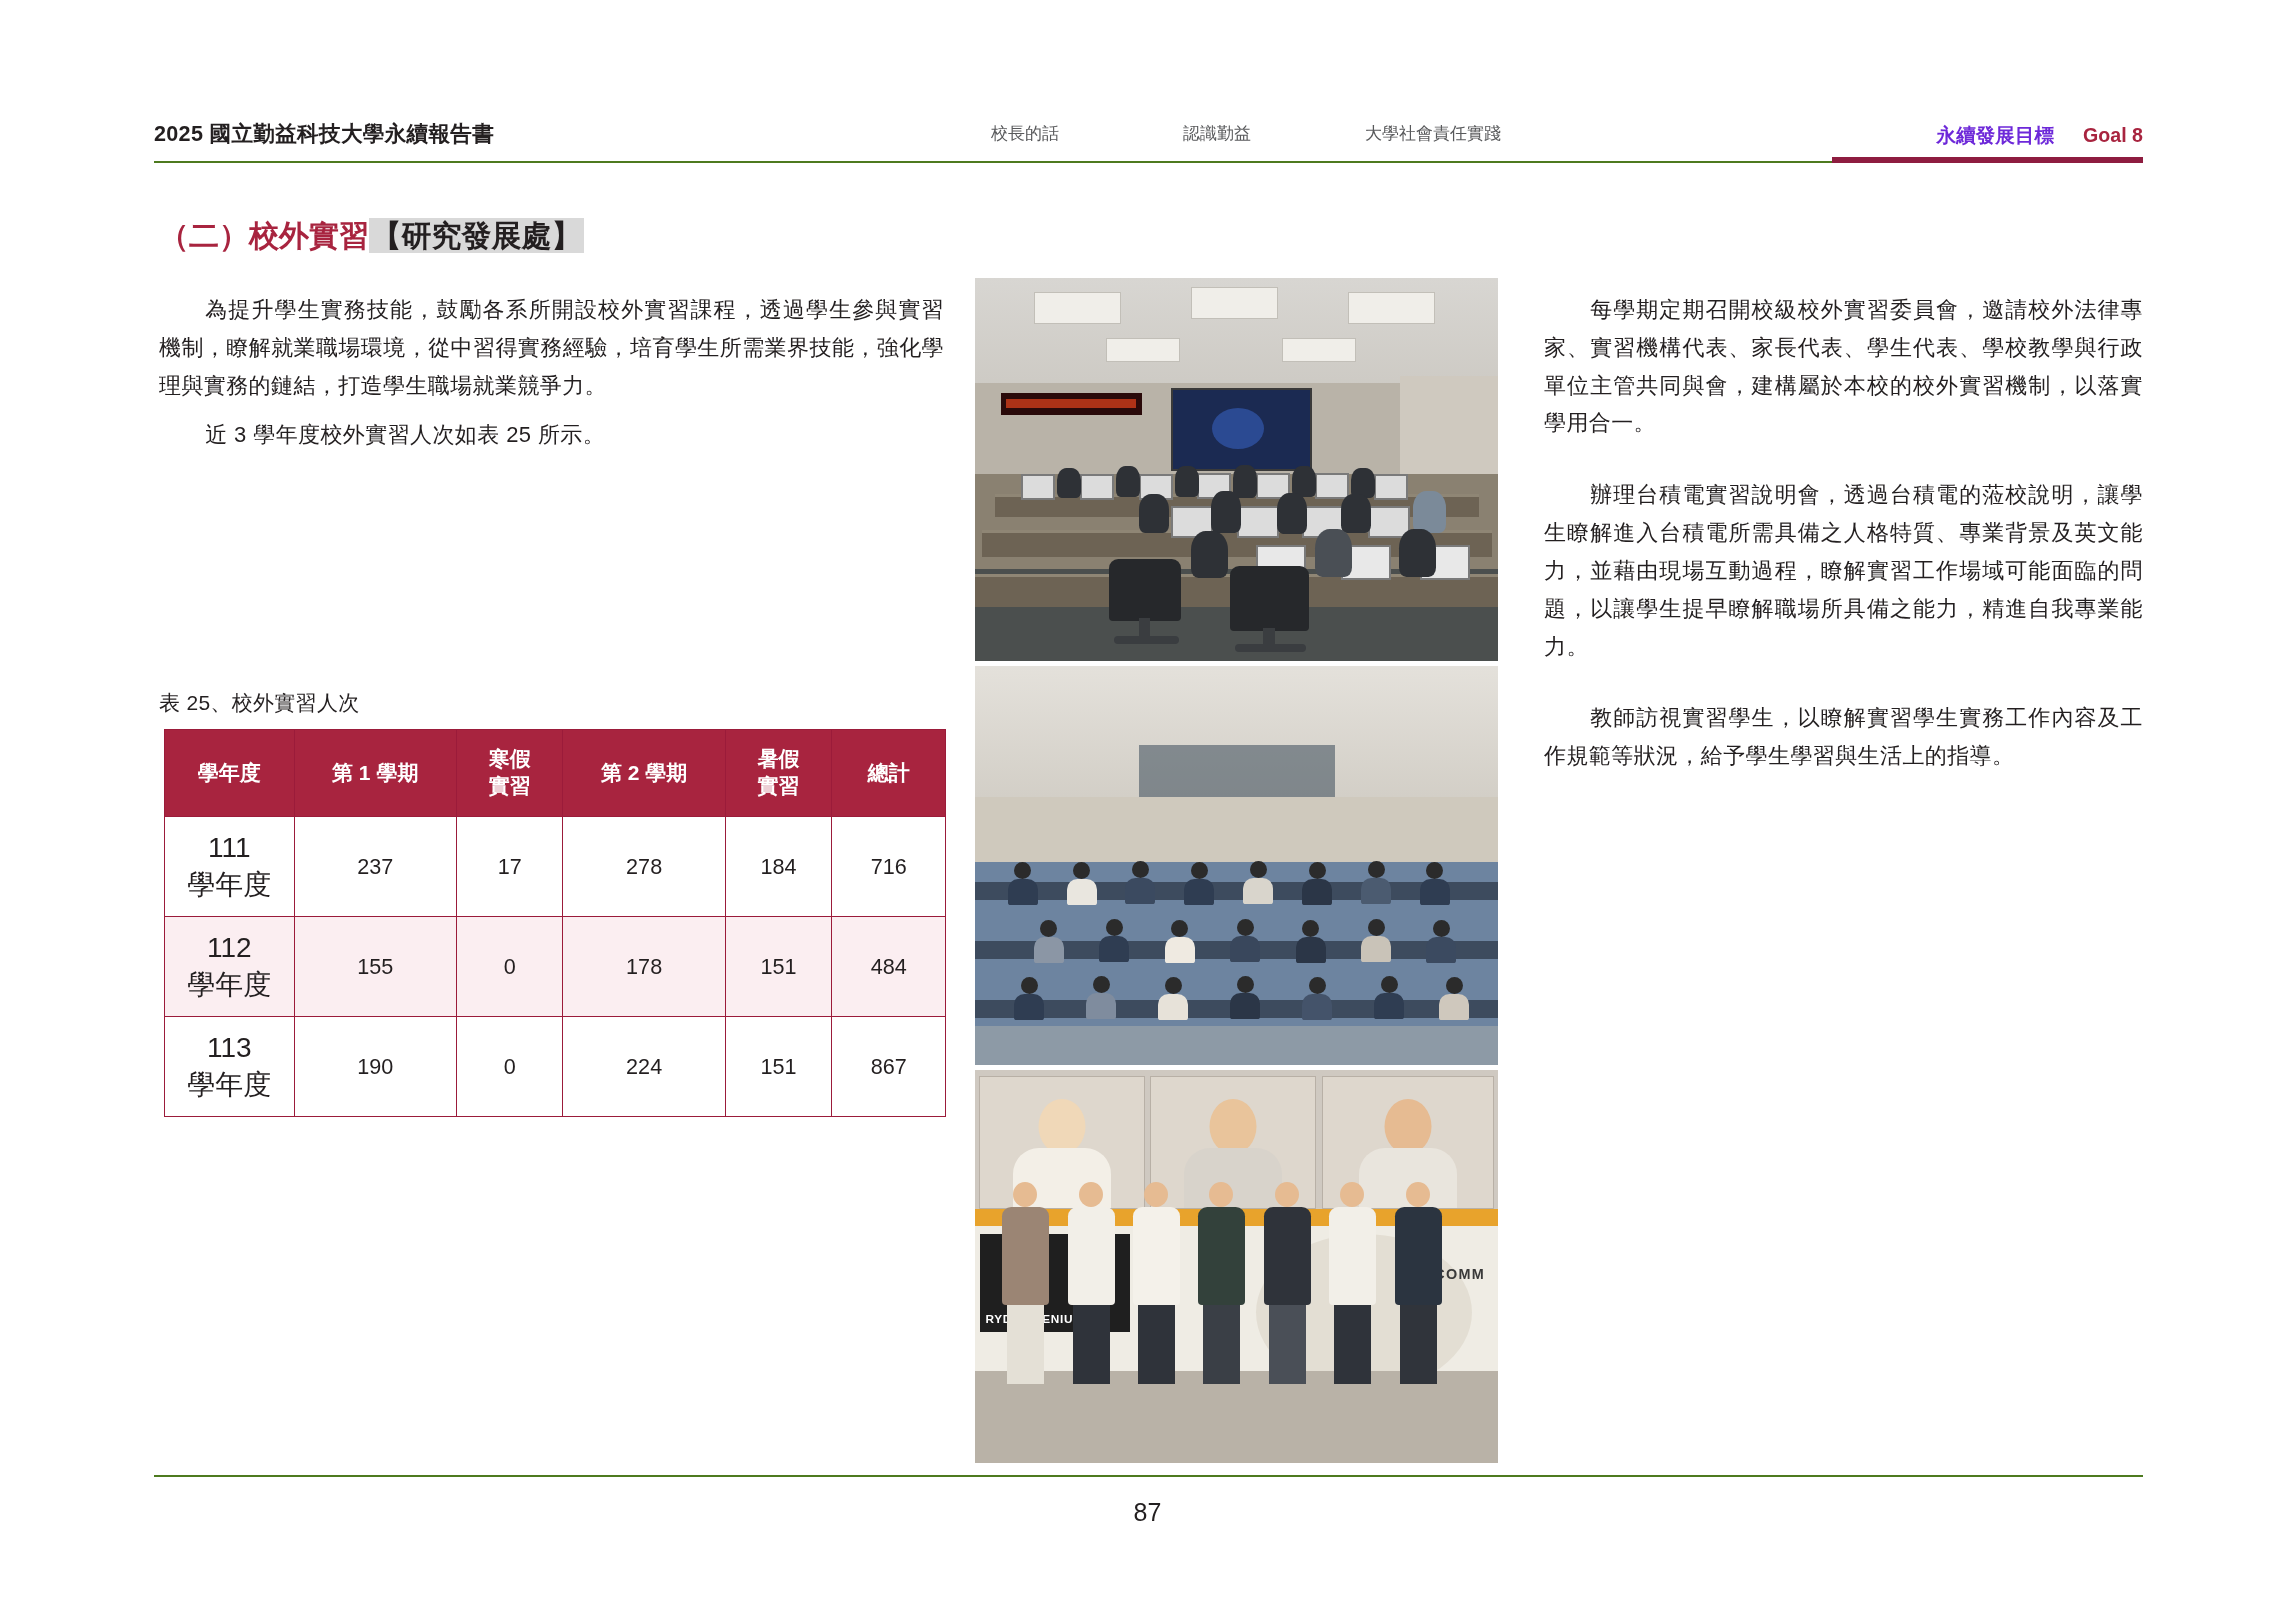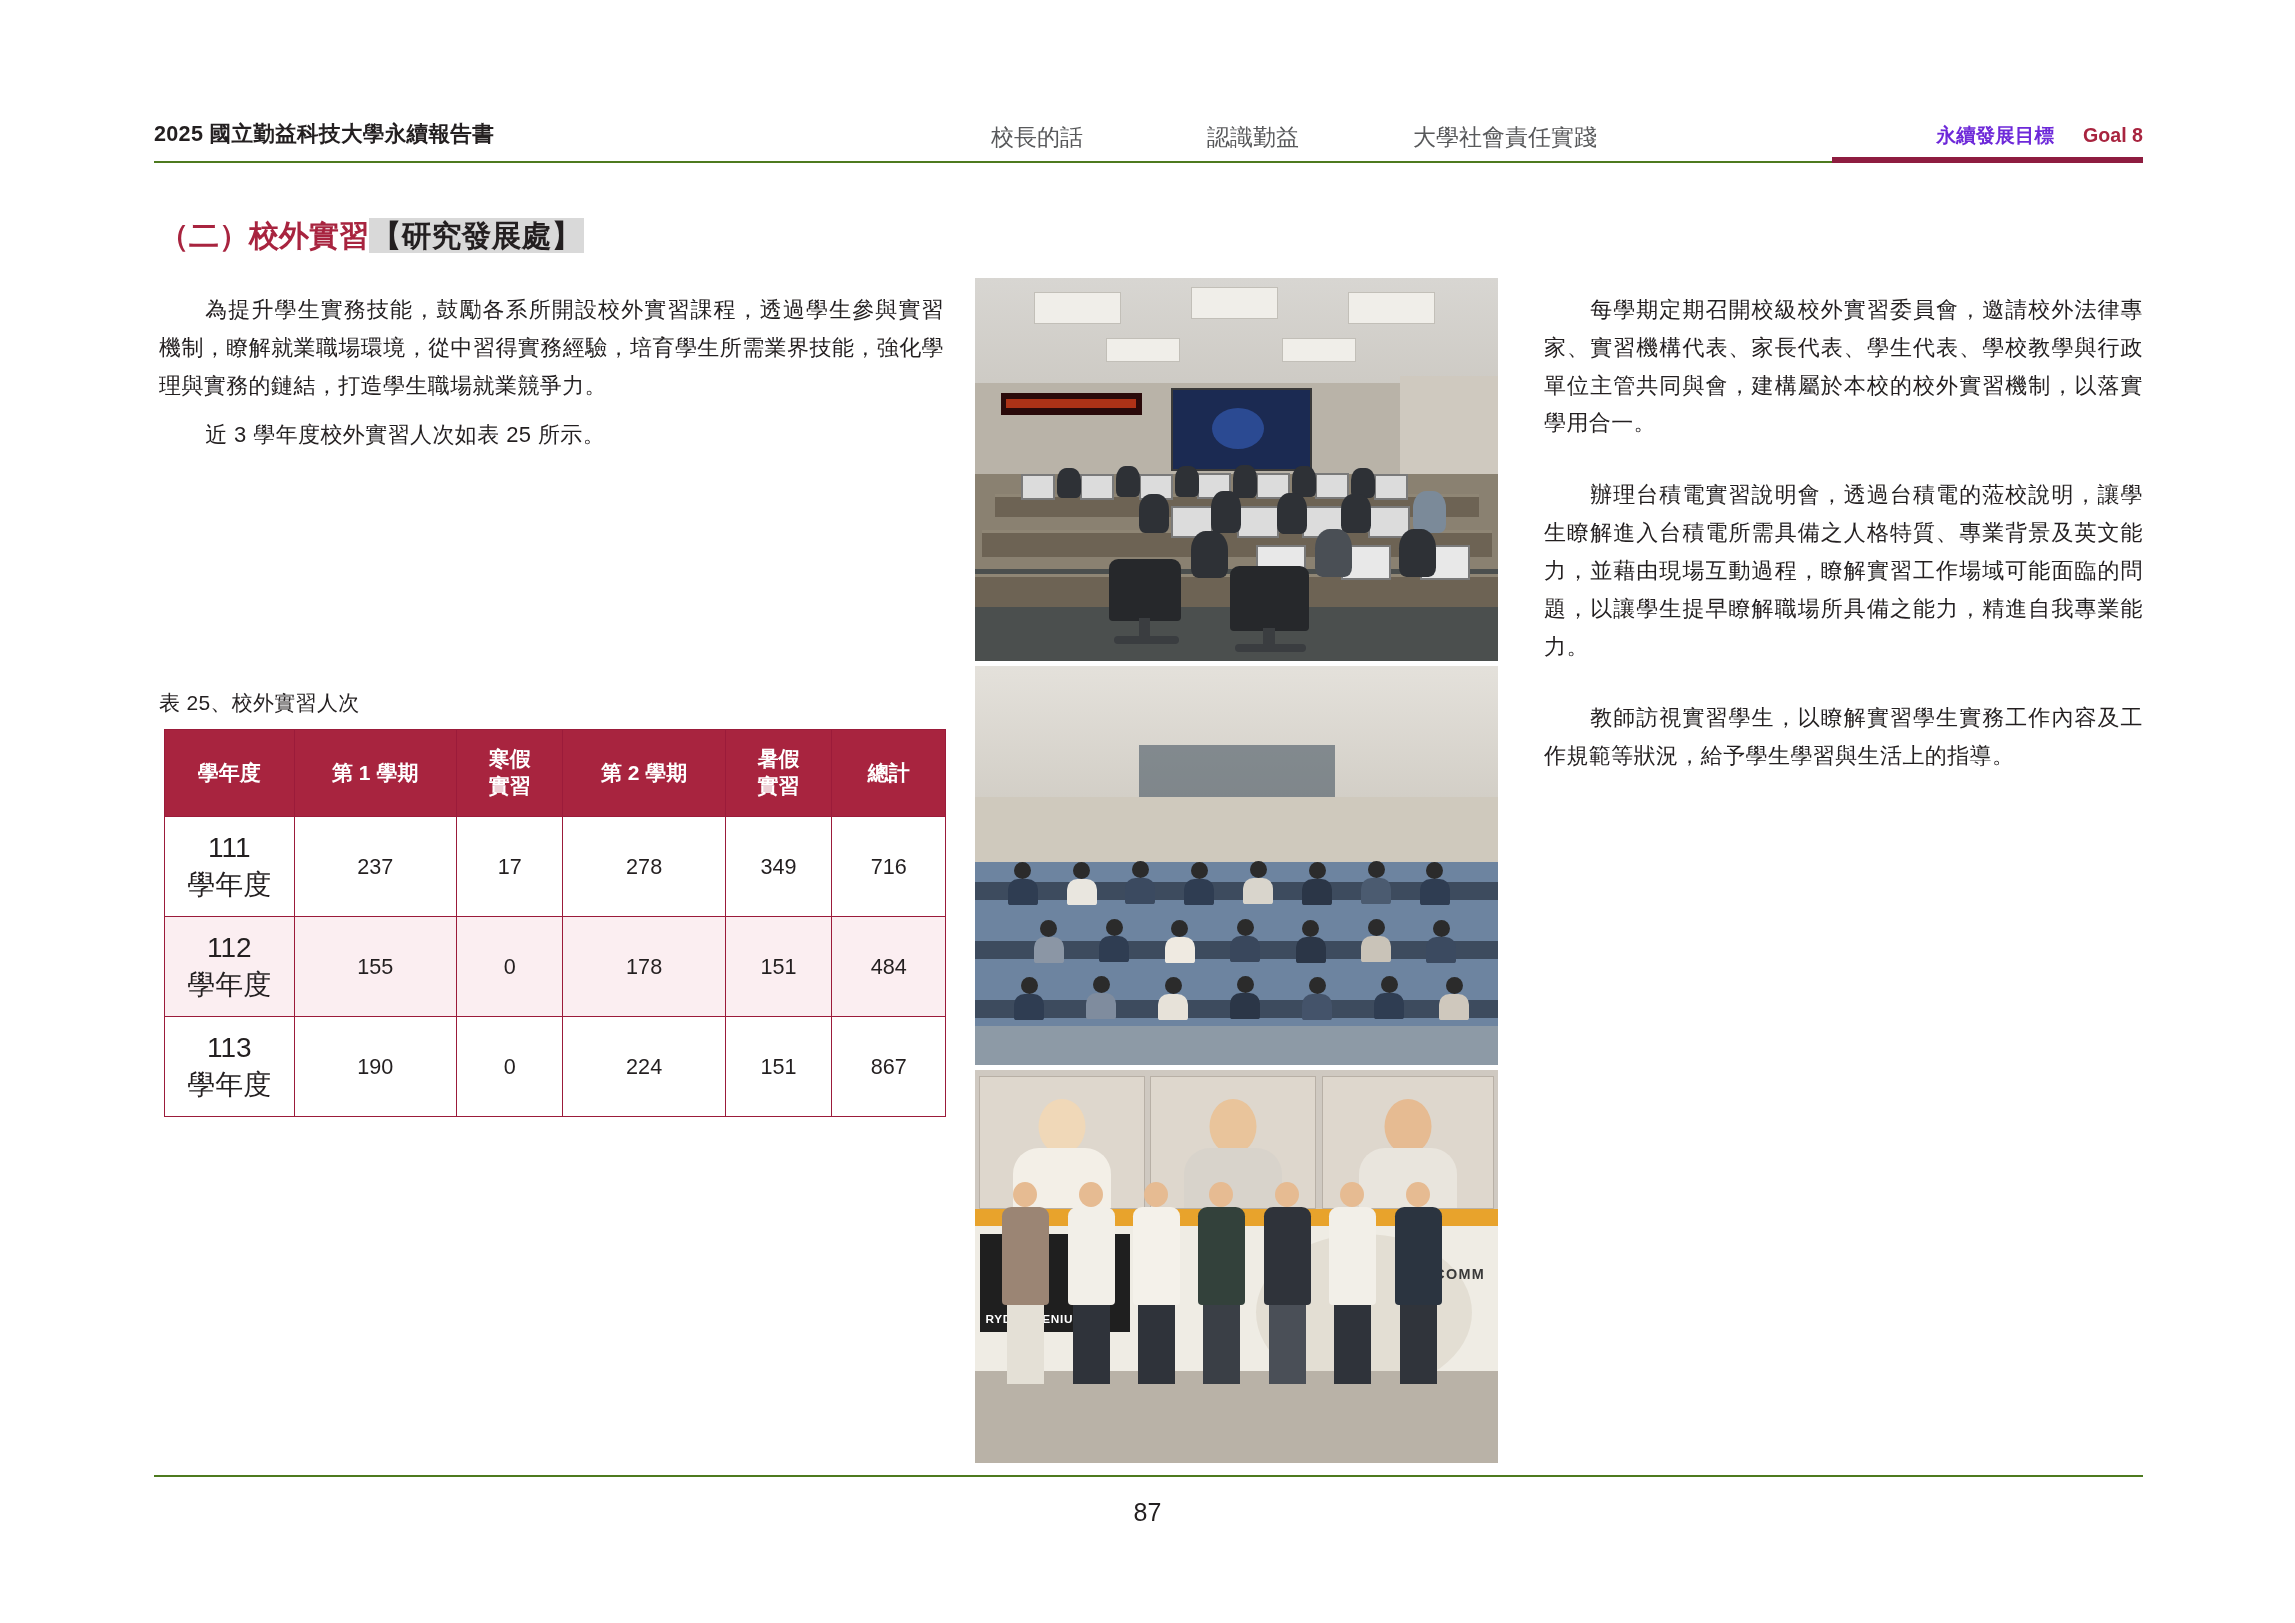--- a/index.html
+++ b/index.html
@@ -53,21 +53,21 @@
   .header-nav {
     position: absolute;
     left: 837px;
     top: 10.5px;
     display: flex;
     align-items: center;
     gap: 0;
     white-space: nowrap;
   }
   .header-nav .nav-item {
-    font-size: 23px;
+    font-size: 17px;
     color: #58595b;
     display: inline-block;
   }
   .header-nav .nav-gap-1 { width: 124px; }
   .header-nav .nav-gap-2 { width: 114px; }
   .header-right {
     position: absolute;
     right: 0;
     top: 10.5px;
     display: flex;
@@ -294,21 +294,21 @@
       <th style="width:98px">暑假<br>實習</th>
       <th style="width:105px">總計</th>
     </tr>
   </thead>
   <tbody>
     <tr>
       <td class="year">111<br>學年度</td>
       <td>237</td>
       <td>17</td>
       <td>278</td>
-      <td>349</td>
+      <td>184</td>
       <td>716</td>
     </tr>
     <tr class="alt">
       <td class="year">112<br>學年度</td>
       <td>155</td>
       <td>0</td>
       <td>178</td>
       <td>151</td>
       <td>484</td>
     </tr>

